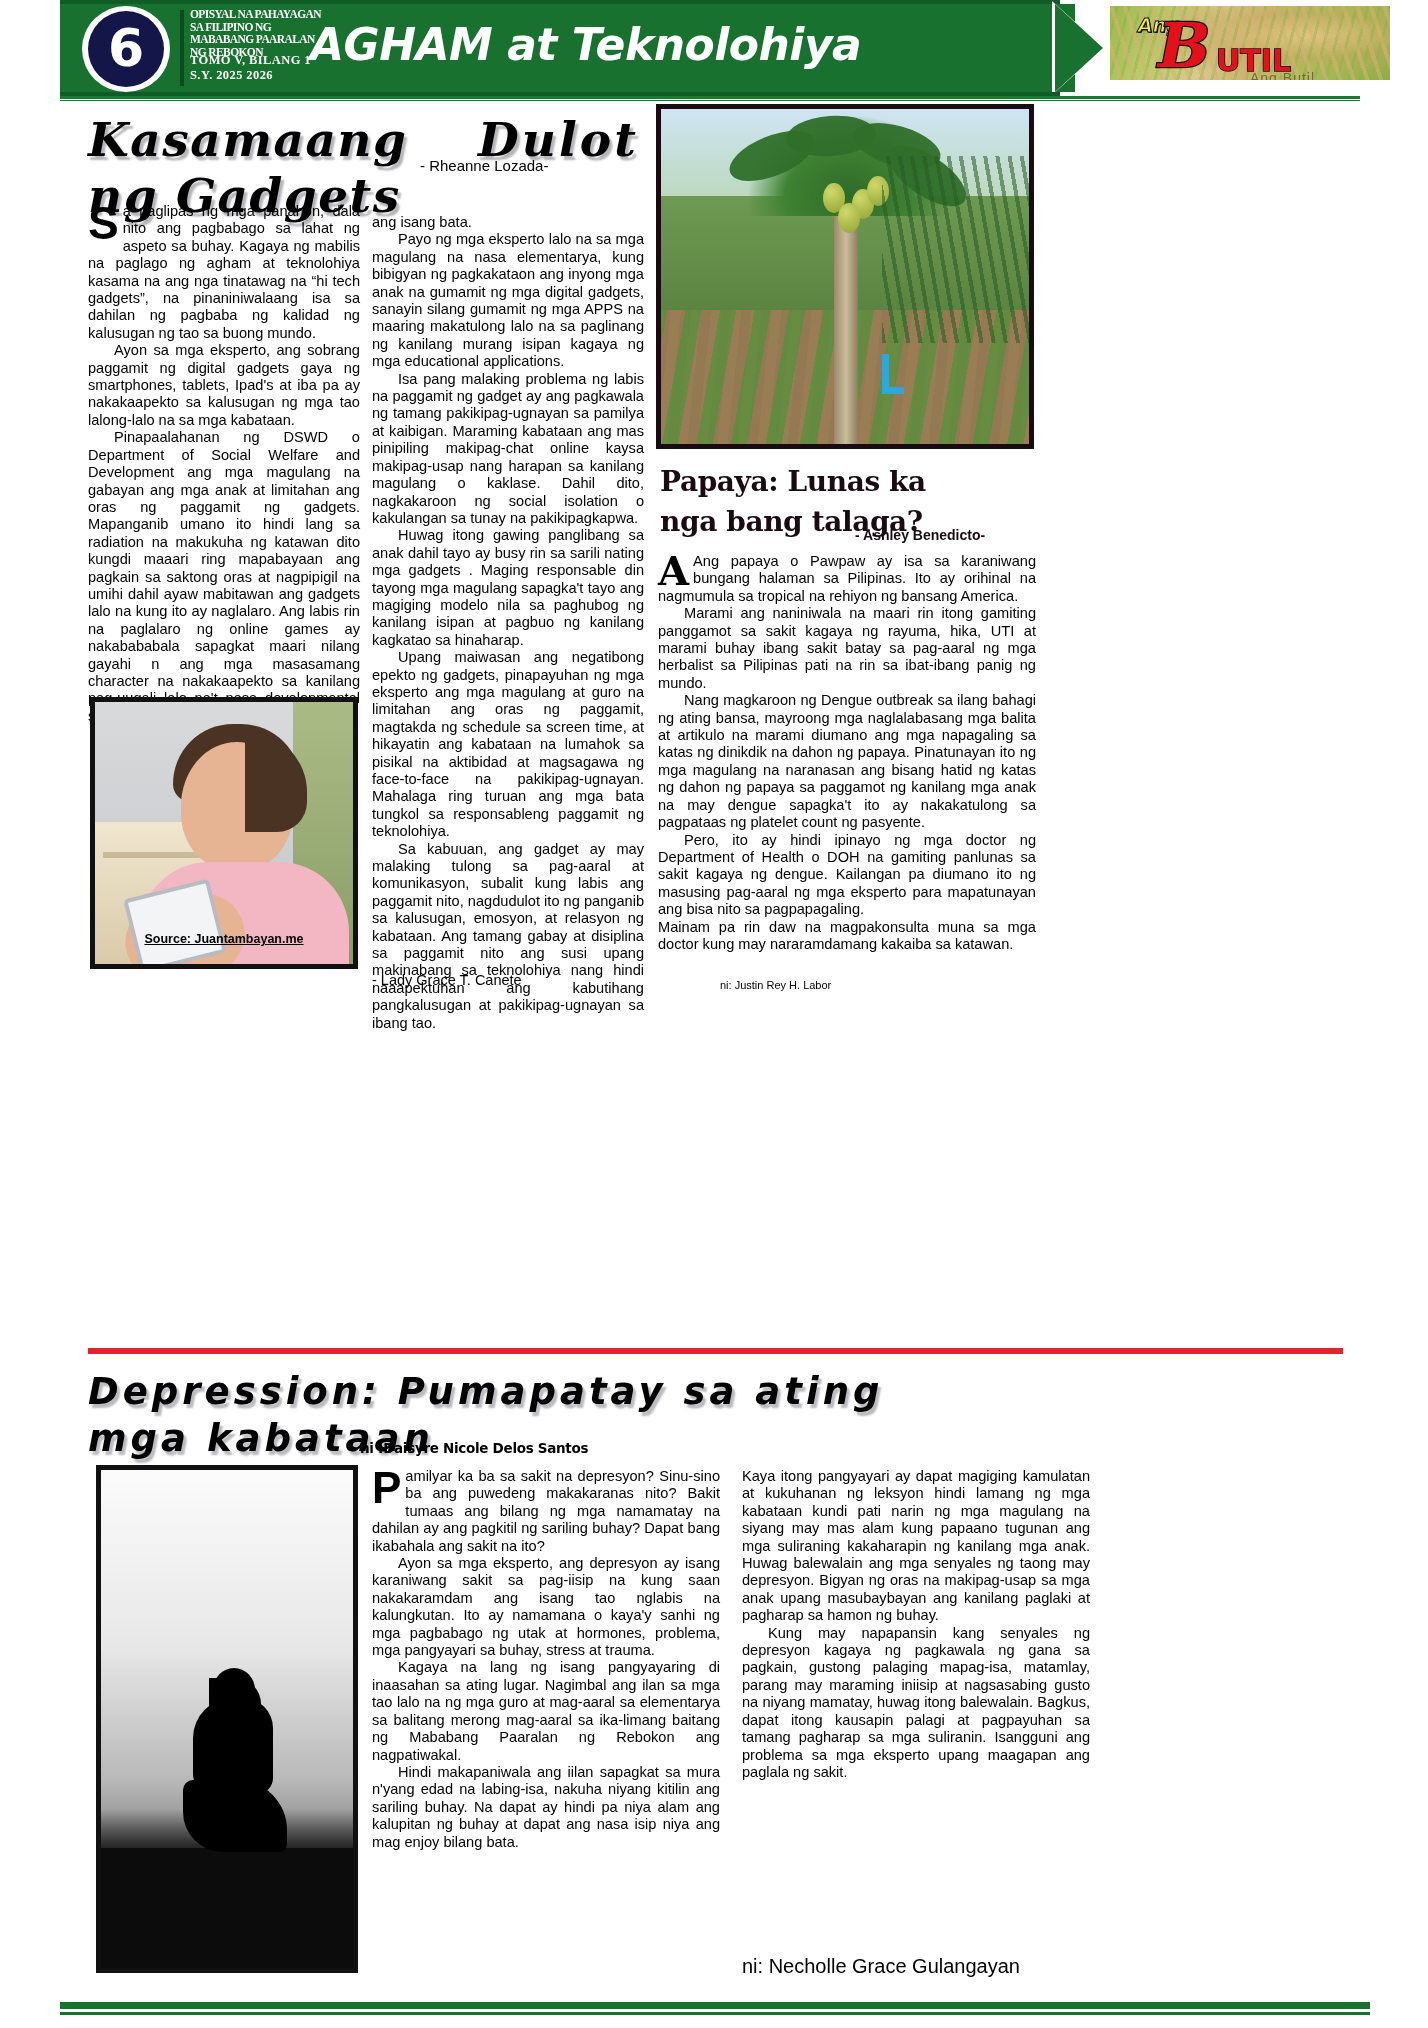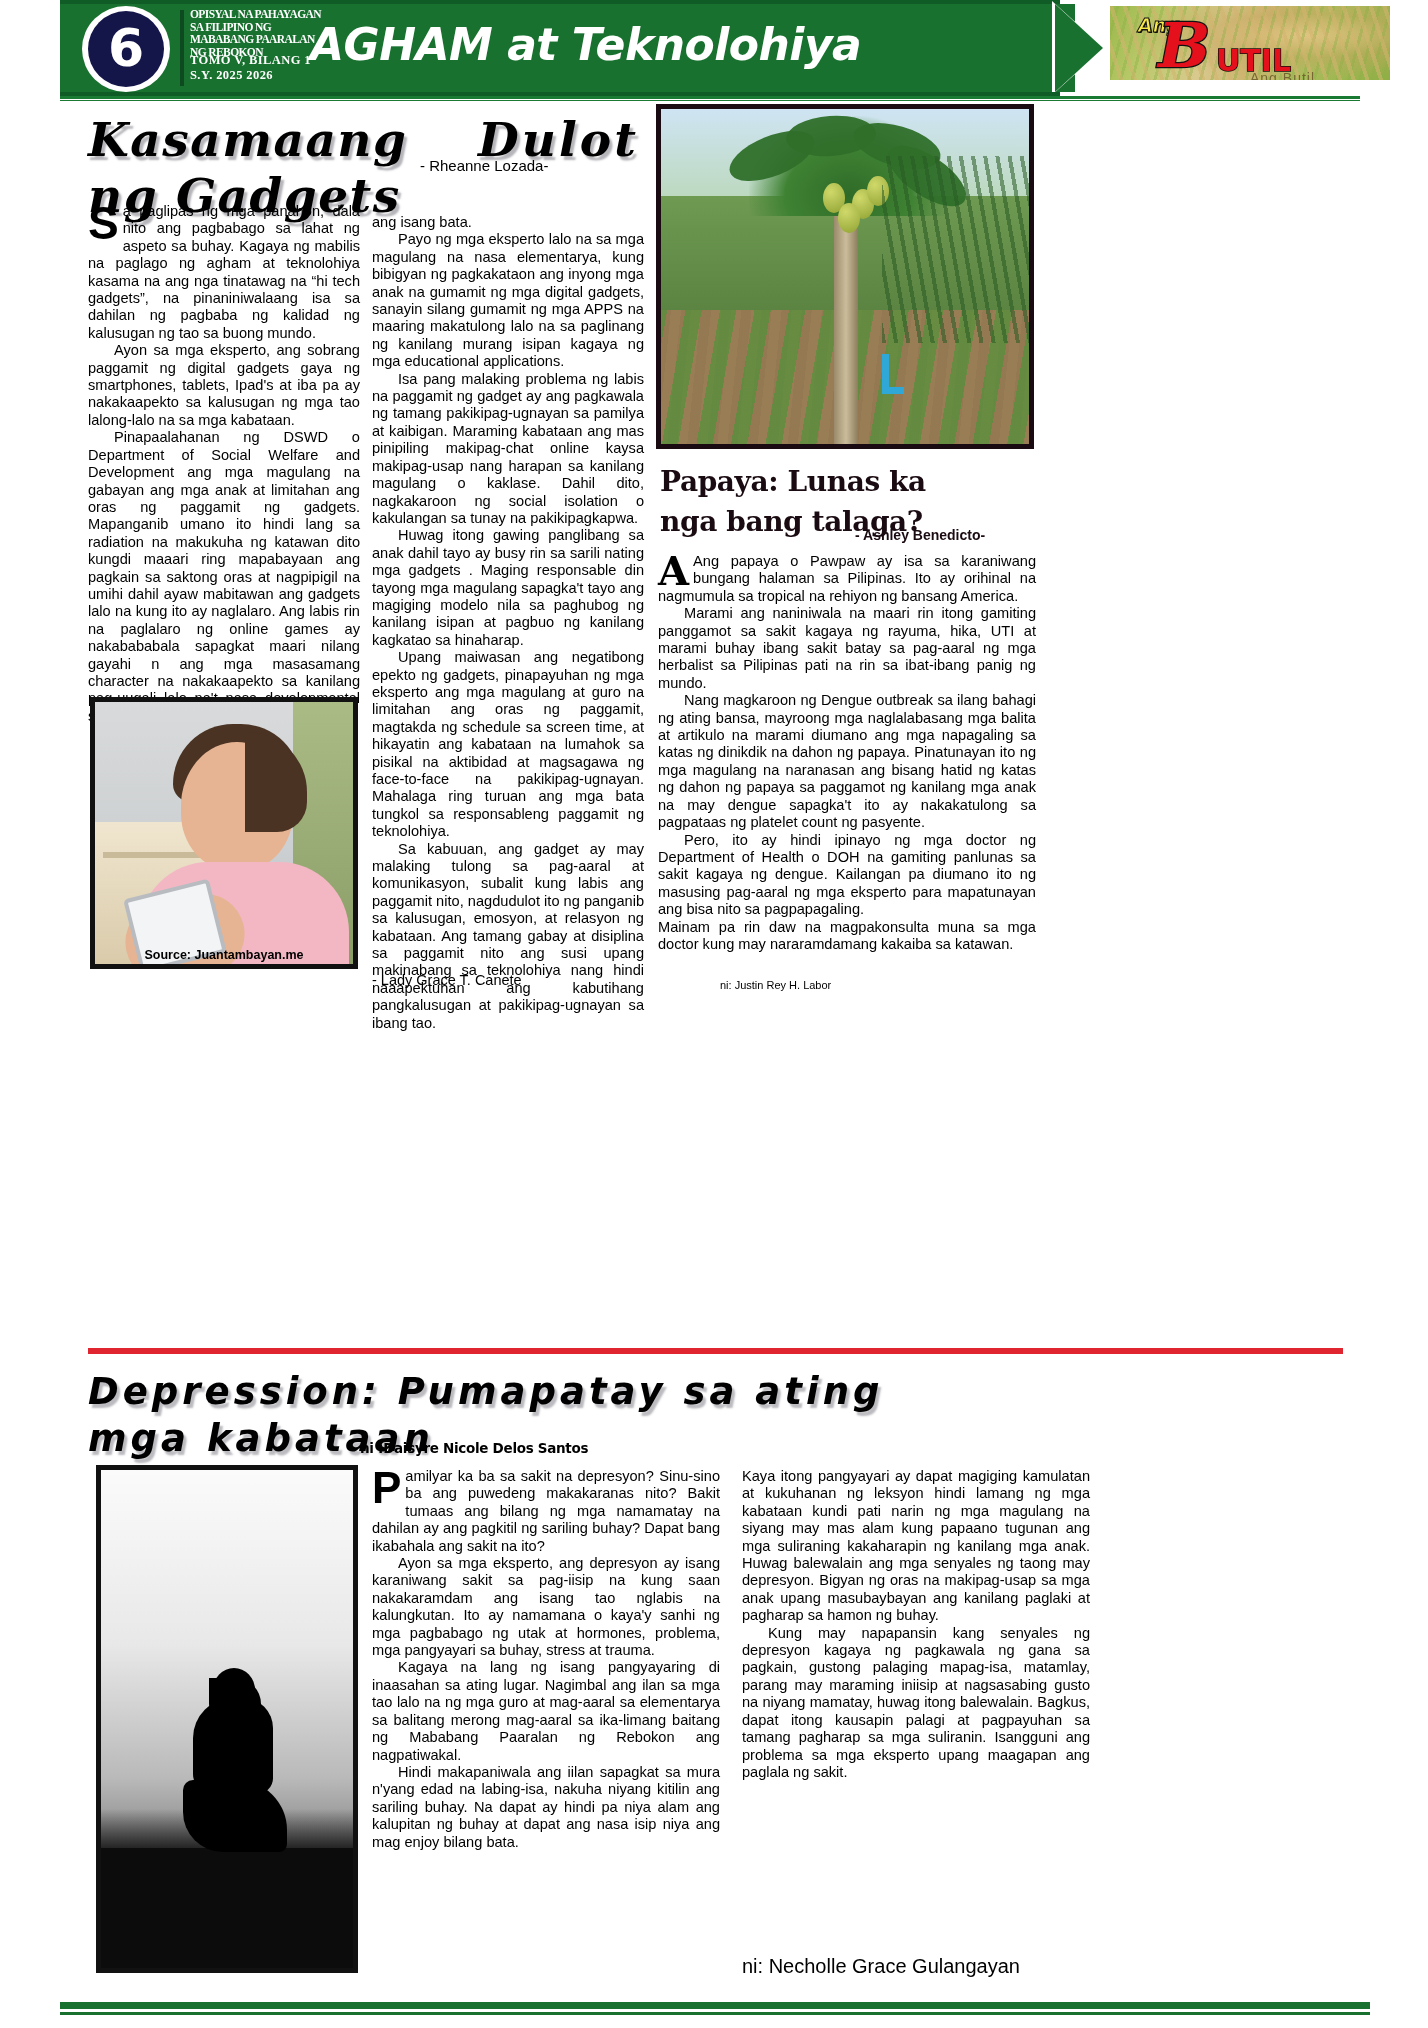--- a/index.html
+++ b/index.html
@@ -162,22 +162,22 @@
     border-radius: 60px 60px 18px 18px; background:#4a3323; }
   .boy-hair2 { position:absolute; left:150px; top:30px; width:62px; height:100px;
     border-radius: 0 60px 30px 0; background:#4a3323; }
   .boy-body { position:absolute; left:44px; top:160px; width:210px; height:120px;
     border-radius: 70px 70px 0 0; background:#f3b7c4; }
   .boy-arm { position:absolute; left:30px; top:196px; width:120px; height:80px;
     border-radius: 40px; background:#e6b492; transform: rotate(-12deg); }
   .boy-tablet { position:absolute; left:36px; top:186px; width:88px; height:76px;
     background:#f2f4f6; border:4px solid #b8bcc0; border-radius:5px; transform: rotate(-14deg); }
   .boy-src {
-    position: absolute; left: 0; bottom: 2px; width: 100%;
-    text-align: center; font-size: 12.5px; font-weight: bold; color: #000;
+    position: absolute; left: 0; bottom: 18px; width: 100%;
+    text-align: center; font-size: 12.5px; font-weight: bold; color: #000; text-decoration: underline;
   }
   .byline-canete {
     position: absolute; left: 372px; top: 972px; font-size: 14.5px; color: #000;
   }
 
   
   .img-papaya {
     position: absolute; left: 656px; top: 104px; width: 378px; height: 345px;
     border: 5px solid #1a0b12; overflow: hidden;
     background: linear-gradient(180deg,#cfe3f2 0%, #a9c98d 28%, #7fa35e 55%, #8e7a5c 100%);

